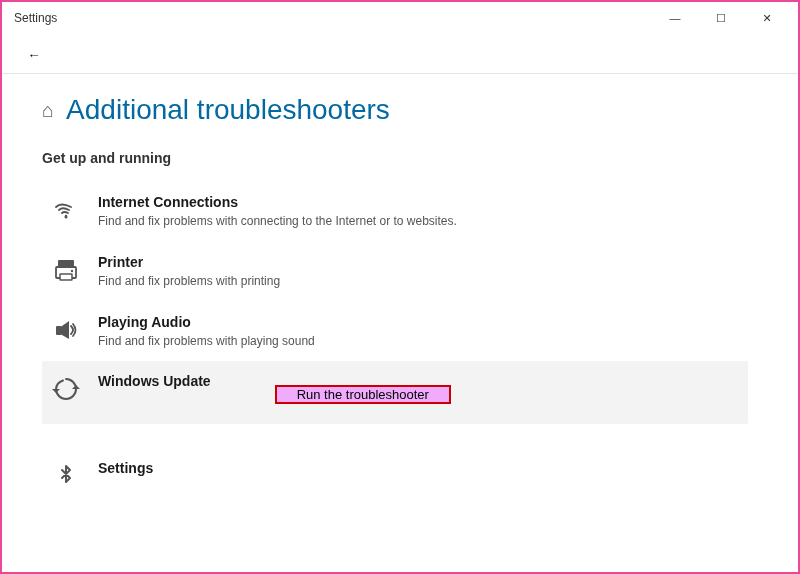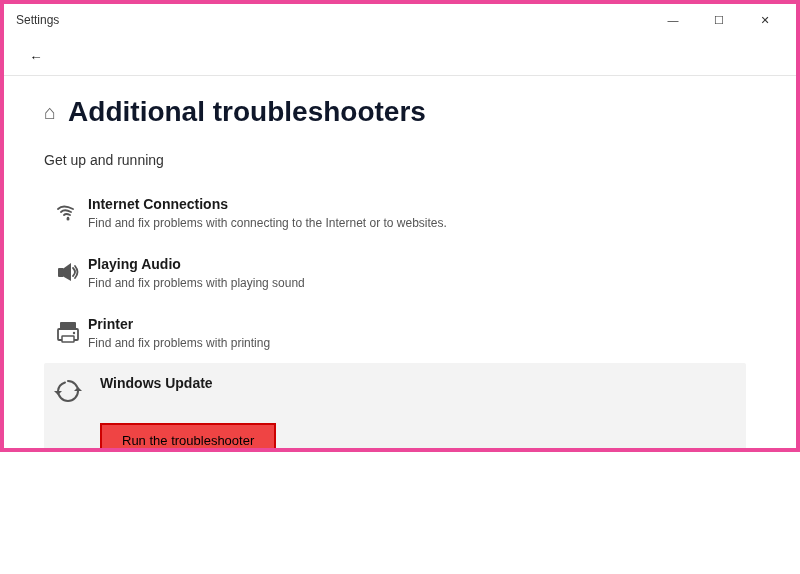--- a/index.html
+++ b/index.html
@@ -11,23 +11,23 @@
     body {
       width: 800px;
       height: 574px;
       font-family: 'Segoe UI', Arial, sans-serif;
       background: #ffffff;
       overflow: hidden;
     }
 
     .window {
       width: 800px;
-      height: 452px;
+      height: 574px;
       background: #ffffff;
-      border: 4px solid #ec4899;
+      border: 2px solid #ec4899;
       display: flex;
       flex-direction: column;
     }
 
     .title-bar {
       height: 32px;
       background: #ffffff;
       display: flex;
       align-items: center;
       padding: 0 8px;
@@ -95,42 +95,42 @@
       gap: 12px;
     }
 
     .home-icon {
       color: #666;
       font-size: 20px;
     }
 
     .page-title {
       font-size: 28px;
-      font-weight: 700;
-      color: #0f172a;
+      font-weight: 400;
+      color: #0369a1;
     }
 
     .section-title {
       font-size: 14px;
-      font-weight: 400;
+      font-weight: 700;
       color: #333;
       margin-bottom: 16px;
     }
 
     .troubleshooter-item {
       display: flex;
       align-items: flex-start;
       padding: 12px 8px;
-      gap: 4px;
+      gap: 16px;
       border-radius: 2px;
     }
 
     .troubleshooter-item.expanded {
       background: #f3f3f3;
-      flex-direction: column;
+      flex-direction: row;
     }
 
     .troubleshooter-item.expanded .item-main {
       display: flex;
       align-items: flex-start;
       gap: 16px;
     }
 
     .item-icon {
       width: 32px;
@@ -159,24 +159,24 @@
       line-height: 1.4;
     }
 
     .run-btn-container {
       display: flex;
       justify-content: center;
       padding: 12px 0 8px 48px;
     }
 
     .run-btn {
-      padding: 8px 20px;
+      padding: 0 20px;
       font-size: 13px;
       border: 2px solid #c00;
-      background: #ef4444;
+      background: #f0abfc;
       cursor: pointer;
       color: #000;
       font-family: 'Segoe UI', Arial, sans-serif;
     }
 
     .section-gap {
       margin-top: 24px;
     }
 
     .content-wrapper {
@@ -244,44 +244,44 @@
           </div>
           <div class="item-info">
             <div class="item-title">Internet Connections</div>
             <div class="item-desc">Find and fix problems with connecting to the Internet or to websites.</div>
           </div>
         </div>
 
         <div class="troubleshooter-item">
           <div class="item-icon">
             <svg width="28" height="28" viewBox="0 0 28 28" fill="none" xmlns="http://www.w3.org/2000/svg">
+              <rect x="6" y="4" width="16" height="7" rx="1" fill="#555"></rect>
+              <rect x="4" y="11" width="20" height="11" rx="1" fill="none" stroke="#555" stroke-width="1.8"></rect>
+              <rect x="8" y="18" width="12" height="6" rx="0.5" fill="#fff" stroke="#555" stroke-width="1.5"></rect>
+              <circle cx="20" cy="15" r="1.2" fill="#555"></circle>
+            </svg>
+          </div>
+          <div class="item-info">
+            <div class="item-title">Printer</div>
+            <div class="item-desc">Find and fix problems with printing</div>
+          </div>
+        </div>
+
+        <div class="troubleshooter-item">
+          <div class="item-icon">
+            <svg width="28" height="28" viewBox="0 0 28 28" fill="none" xmlns="http://www.w3.org/2000/svg">
               <rect x="4" y="10" width="6" height="9" rx="1" fill="#555"></rect>
               <polygon points="10,10 17,5 17,23 10,19" fill="#555"></polygon>
               <path d="M19 10 Q23 14 19 18" stroke="#555" stroke-width="1.8" fill="none" stroke-linecap="round"></path>
               <path d="M21 8 Q26 14 21 20" stroke="#555" stroke-width="1.8" fill="none" stroke-linecap="round"></path>
             </svg>
           </div>
           <div class="item-info">
             <div class="item-title">Playing Audio</div>
             <div class="item-desc">Find and fix problems with playing sound</div>
-          </div>
-        </div>
-
-        <div class="troubleshooter-item">
-          <div class="item-icon">
-            <svg width="28" height="28" viewBox="0 0 28 28" fill="none" xmlns="http://www.w3.org/2000/svg">
-              <rect x="6" y="4" width="16" height="7" rx="1" fill="#555"></rect>
-              <rect x="4" y="11" width="20" height="11" rx="1" fill="none" stroke="#555" stroke-width="1.8"></rect>
-              <rect x="8" y="18" width="12" height="6" rx="0.5" fill="#fff" stroke="#555" stroke-width="1.5"></rect>
-              <circle cx="20" cy="15" r="1.2" fill="#555"></circle>
-            </svg>
-          </div>
-          <div class="item-info">
-            <div class="item-title">Printer</div>
-            <div class="item-desc">Find and fix problems with printing</div>
           </div>
         </div>
 
         <div class="troubleshooter-item expanded">
           <div class="item-main">
             <div class="item-icon">
               <svg width="28" height="28" viewBox="0 0 28 28" fill="none" xmlns="http://www.w3.org/2000/svg">
                 <path d="M14 4 A10 10 0 0 1 24 14" stroke="#555" stroke-width="2" fill="none" stroke-linecap="round"></path>
                 <path d="M24 14 A10 10 0 0 1 4 14 A10 10 0 0 1 11 5.5" stroke="#555" stroke-width="2" fill="none" stroke-linecap="round"></path>
                 <polygon points="24,10 28,14 20,14" fill="#555"></polygon>

